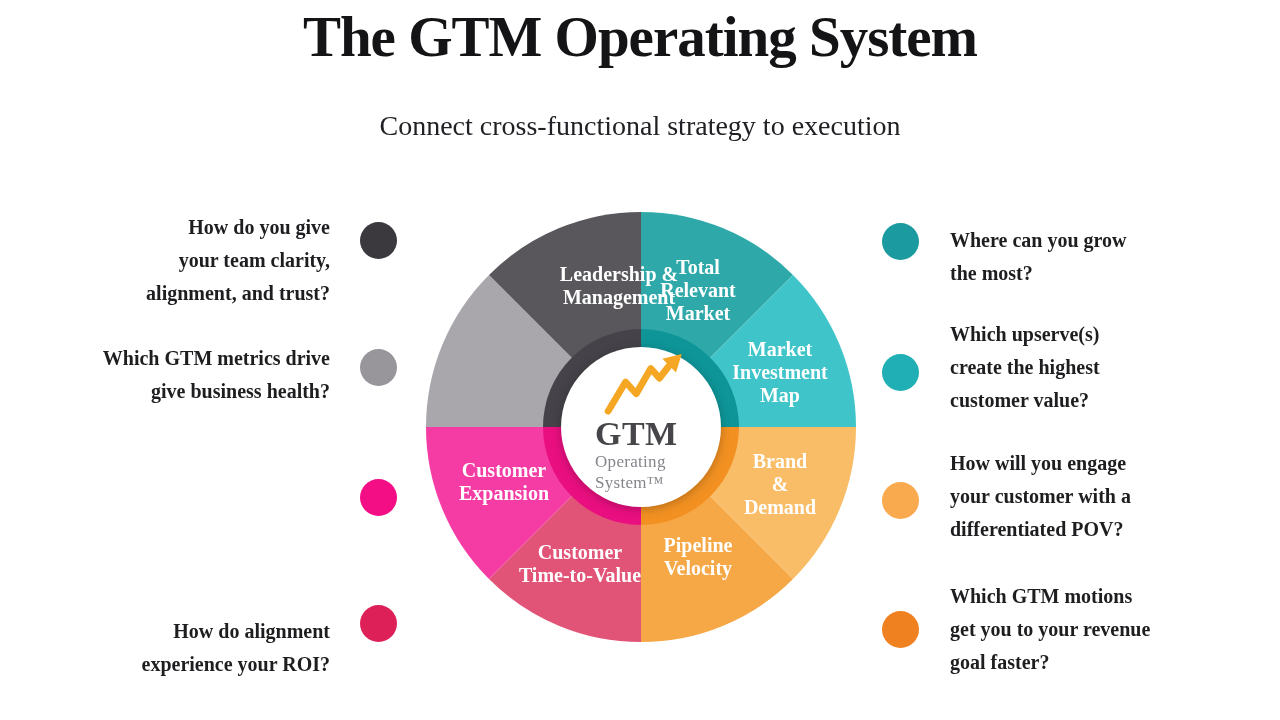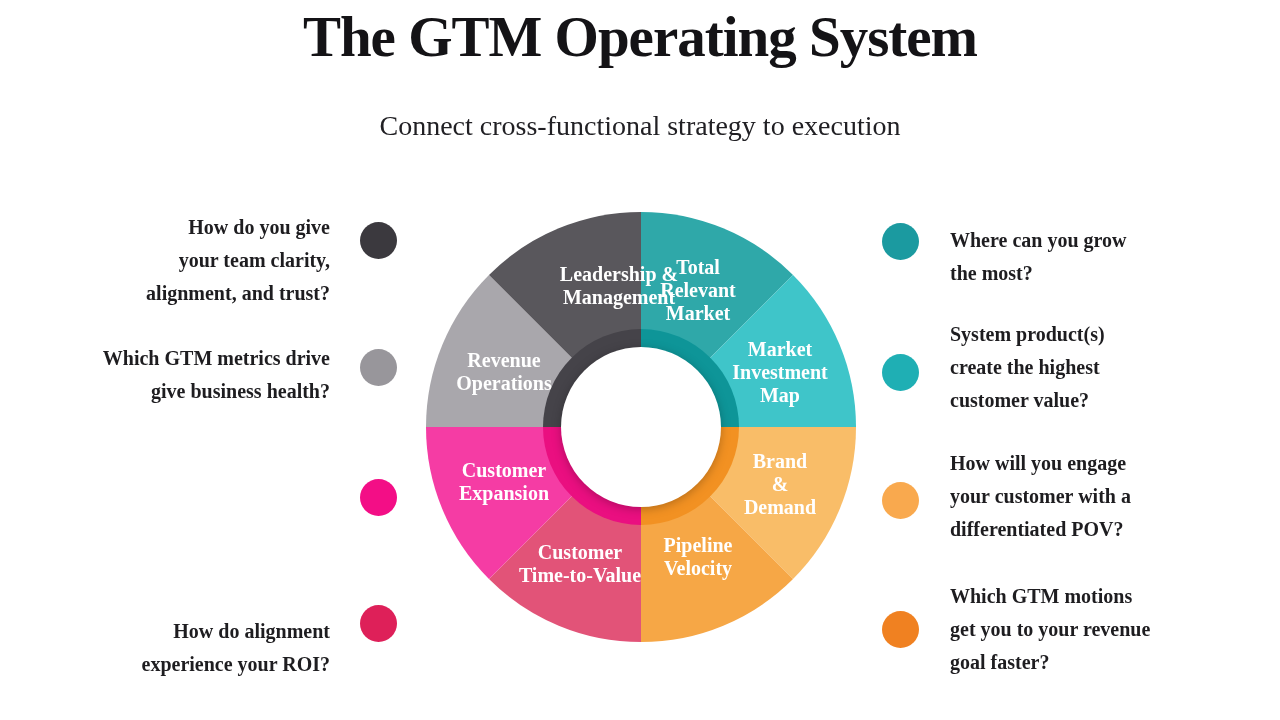--- a/index.html
+++ b/index.html
@@ -120,38 +120,47 @@
 Investment
 Map</div>
     <div class="seg-label" style="left:354px; top:272px;">Brand &amp;
 Demand</div>
     <div class="seg-label" style="left:272px; top:345px;">Pipeline
 Velocity</div>
     <div class="seg-label" style="left:154px; top:352px;">Customer
 Time-to-Value</div>
     <div class="seg-label" style="left:78px;  top:270px;">Customer
 Expansion</div>
-    <div class="seg-label" style="left:78px;  top:160px;">Revenue
-Operations</div>
     <div class="seg-label" style="left:158px; top:74px;margin-left:35px;">Leadership &amp;
 Management</div>
 
+    <div class="hub">
+      <div class="hub-inner">
+        <svg class="arrow-svg" width="82" height="62" viewBox="0 0 84 64">
+          <polyline points="5,60 23,30 34,42 49,16 58,26 68,13" fill="none" stroke-width="7" stroke-linecap="round" stroke-linejoin="round" stroke="#F5A623"></polyline>
+          <polygon points="81,1 61,6 75,20" fill="#F5A623"></polygon>
+        </svg>
+        <div class="brand">GTM</div>
+        <div class="brand-sub">Operating</div>
+        <div class="brand-sub">System™</div>
+      </div>
+    </div>
   </div>
 
   <div class="q q-left" style="right:950px; top:189px;">How do you give
 your team clarity,
 alignment, and trust?</div>
   <div class="q q-left" style="right:950px; top:320px;">Which GTM metrics drive
 give business health?</div>
   <div class="q q-left" style="right:950px; top:593px;">How do alignment
 experience your ROI?</div>
 
   <div class="q q-right" style="left:950px; top:205px;margin-top:19px;">Where can you grow
 the most?</div>
-  <div class="q q-right" style="left:950px; top:318px;">System product(s)
+  <div class="q q-right" style="left:950px; top:318px;">Which upserve(s)
 create the highest
 customer value?</div>
   <div class="q q-right" style="left:950px; top:580px;">Which GTM motions
 get you to your revenue
 goal faster?</div>
   <div class="q q-right" style="left:950px; top:447px;">How will you engage
 your customer with a
 differentiated POV?</div>
 
   <svg class="dot" style="left:360px; top:222px;" viewBox="0 0 37 37">

